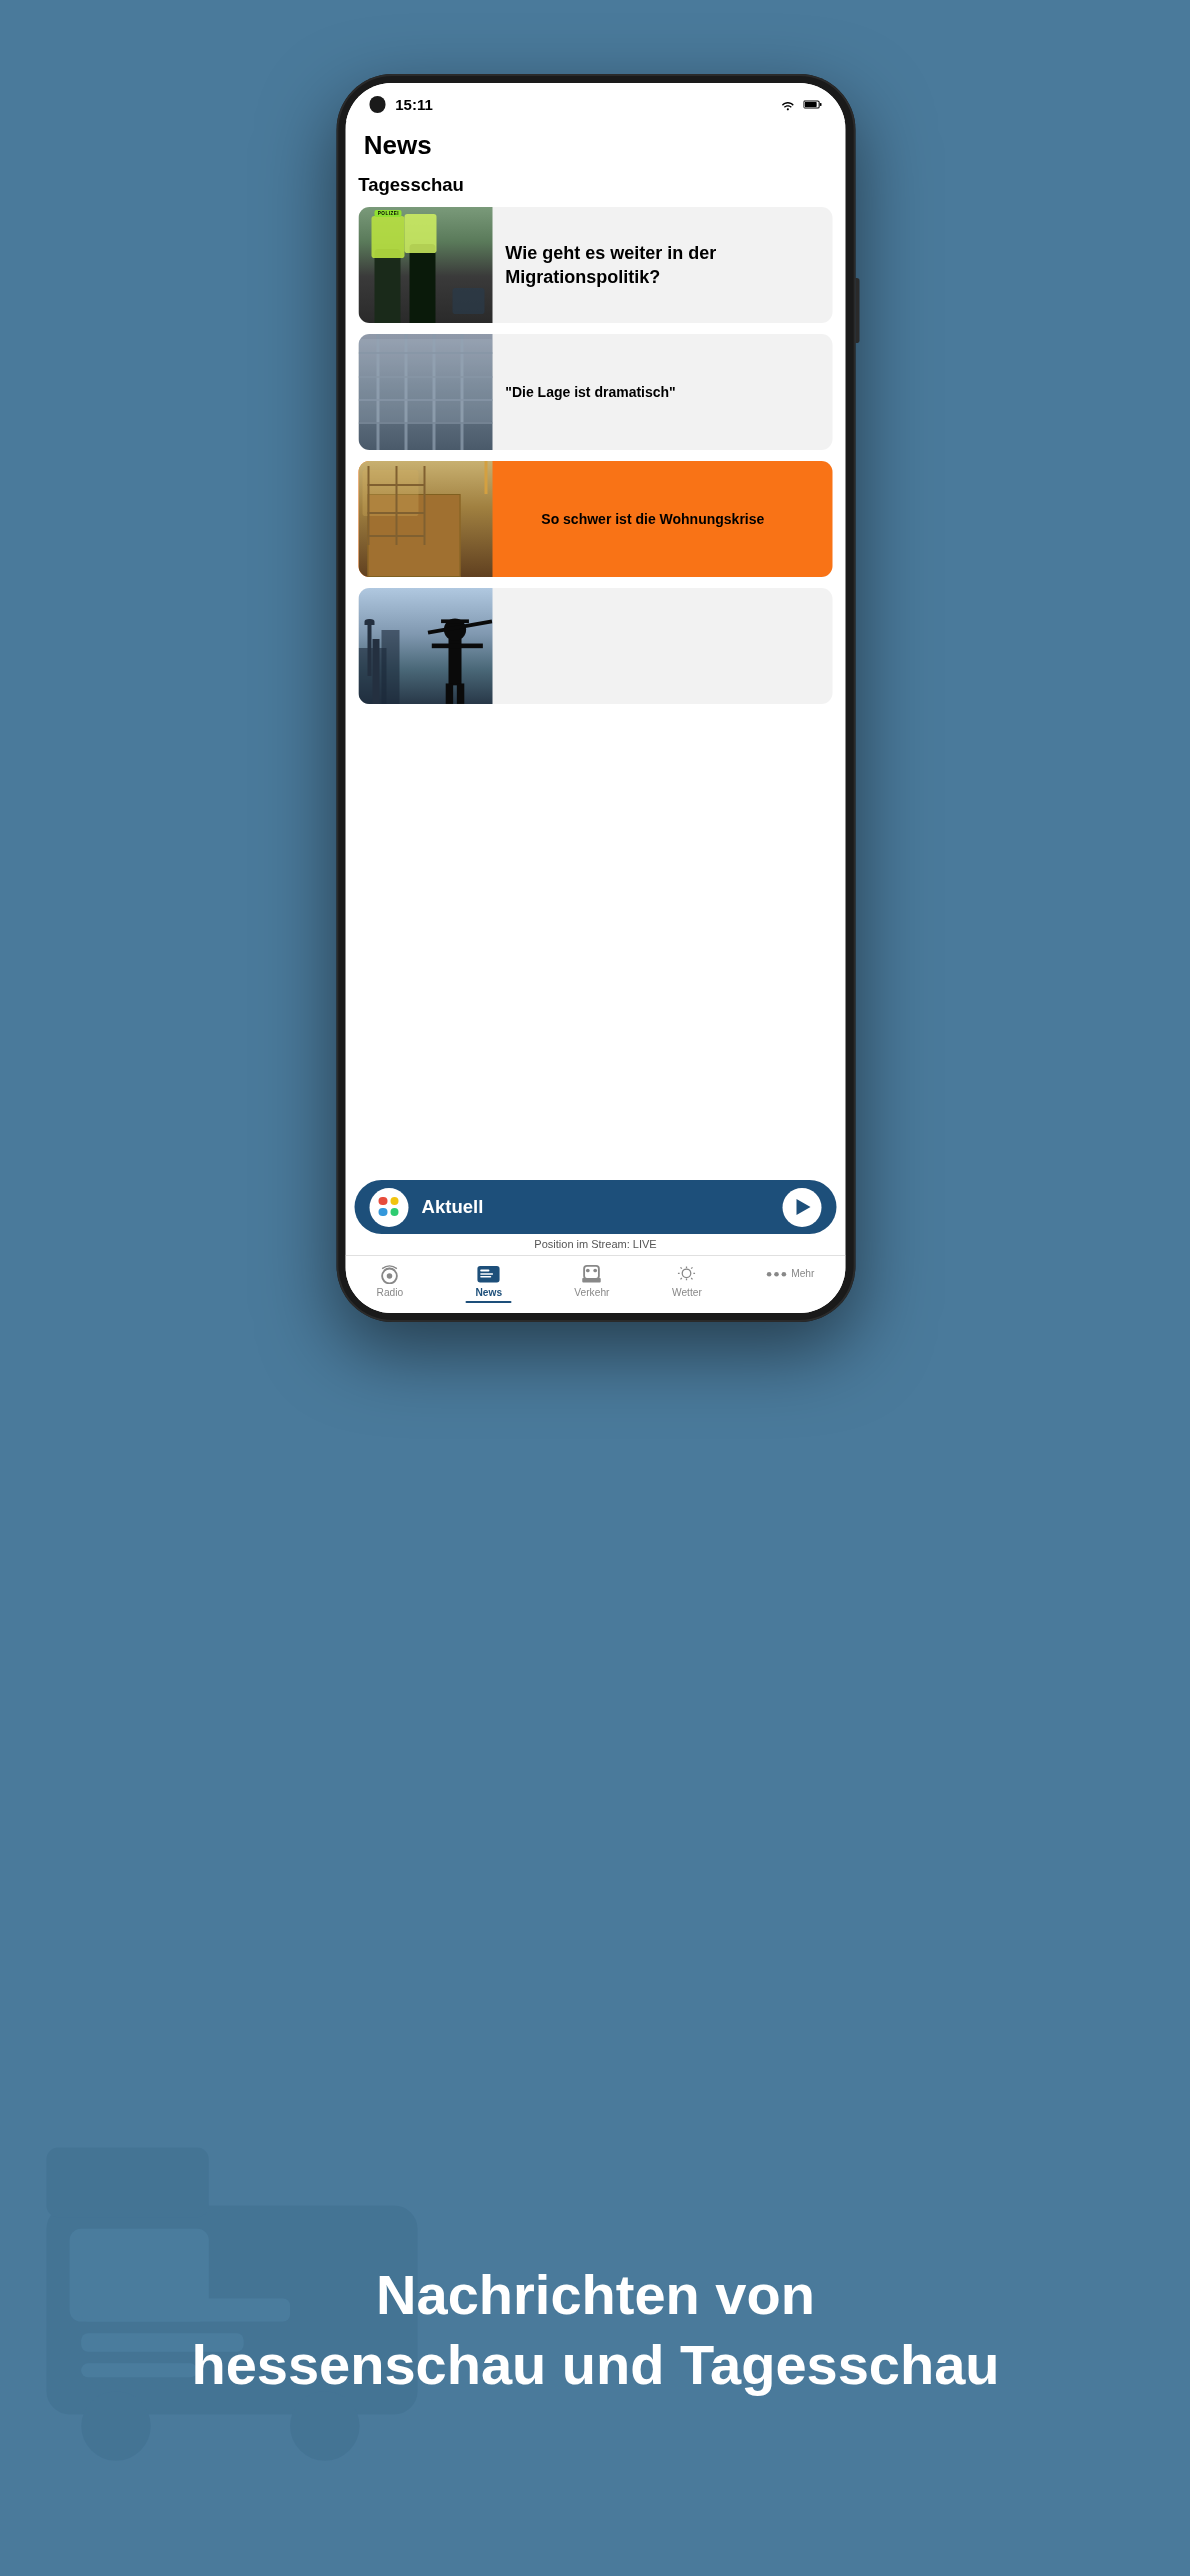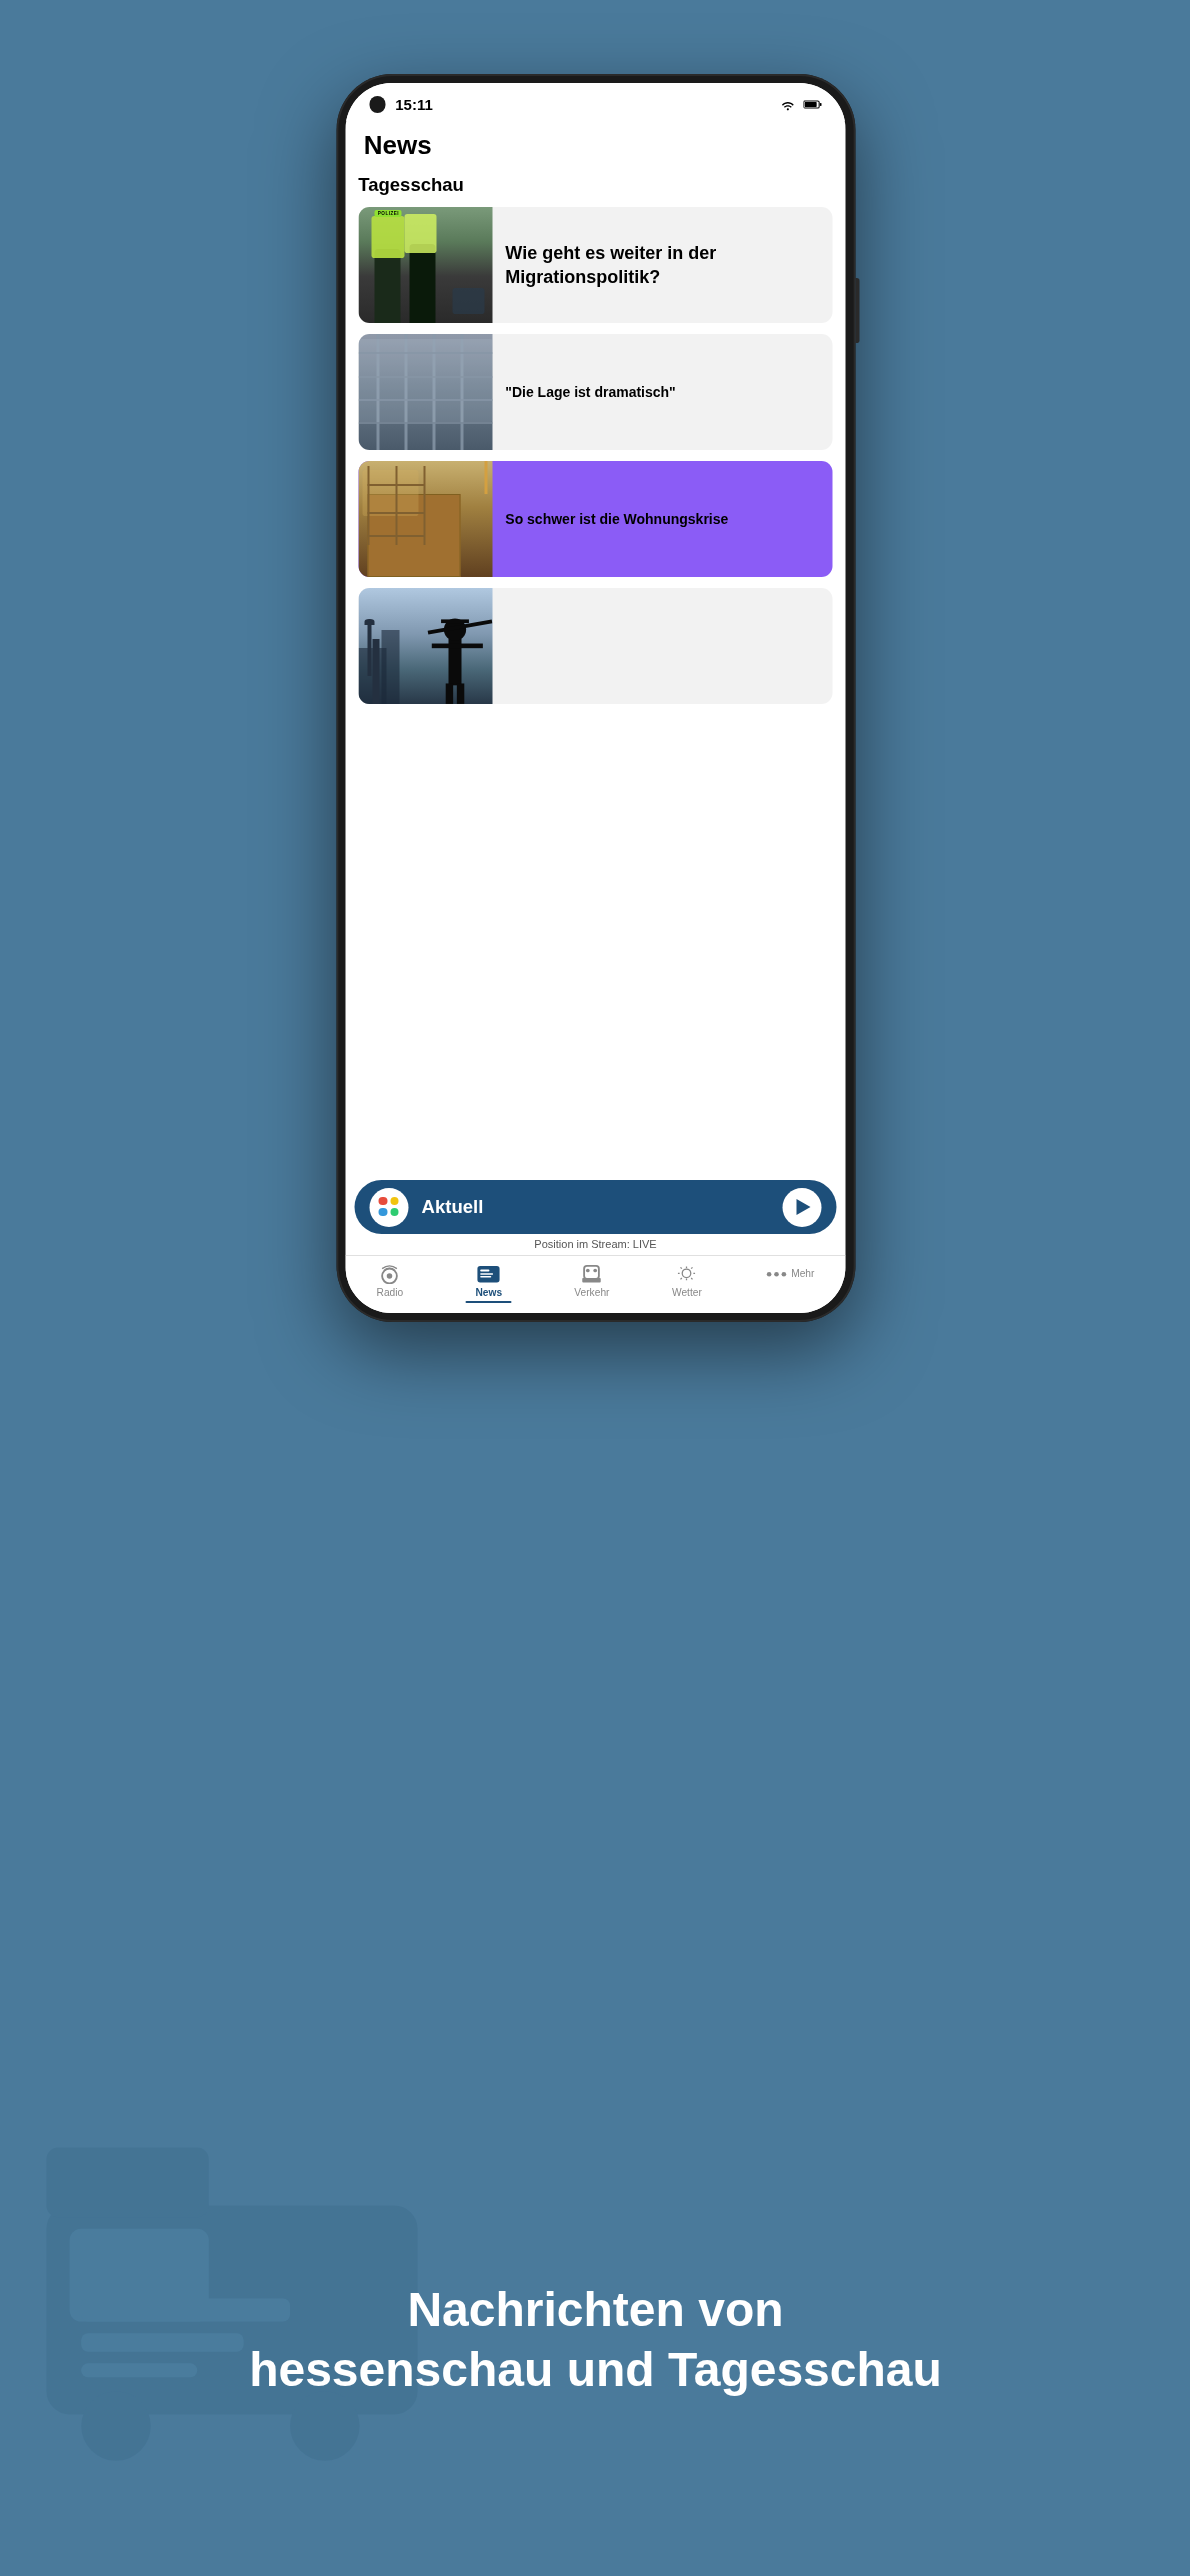--- a/index.html
+++ b/index.html
@@ -29,21 +29,21 @@
     <rect x="30" y="90" width="60" height="40" rx="5" fill="#4a8aaa"></rect>
     <circle cx="50" cy="175" r="15"></circle>
     <circle cx="140" cy="175" r="15"></circle>
     <rect x="20" y="55" width="70" height="30" rx="5"></rect>
     <rect x="35" y="120" width="90" height="10" rx="3" fill="#4a8aaa"></rect>
     <rect x="35" y="135" width="70" height="8" rx="3" fill="#4a8aaa"></rect>
     <rect x="35" y="148" width="50" height="6" rx="3" fill="#4a8aaa"></rect>
   </svg>
 </div>
 
-<div style="position:absolute;bottom:176px;left:0;right:0;text-align:center;color:white;font-size:48px;font-weight:800;line-height:1.25;padding:0 74px;z-index:2;font-family:-apple-system,'Helvetica Neue',Arial,sans-serif;">
+<div style="position:absolute;bottom:176px;left:0;right:0;text-align:center;color:white;font-size:56px;font-weight:800;line-height:1.25;padding:0 74px;z-index:2;font-family:-apple-system,'Helvetica Neue',Arial,sans-serif;">
   <span>Nachrichten von</span><br>
   <span>hessenschau und Tagesschau</span>
 </div>
 
 <div style="position:absolute;top:74px;left:50%;transform:translateX(-50%);z-index:10;">
 
   <div style="width:519px;height:1248px;background:#1a1a1a;border-radius:56px;padding:9.3px;box-shadow:0 28px 74px rgba(0,0,0,0.5),inset 0 0 0 1.9px #2a2a2a;position:relative;">
 
     <div style="position:absolute;right:-4.6px;top:204px;width:4.6px;height:65px;background:#2a2a2a;border-radius:0 2.8px 2.8px 0;"></div>
 
@@ -103,21 +103,21 @@
               <div style="position:absolute;top:42px;left:0;width:100%;height:1.9px;background:#7a8a9a;opacity:0.8;"></div>
               <div style="position:absolute;top:65px;left:0;width:100%;height:1.9px;background:#7a8a9a;opacity:0.8;"></div>
               <div style="position:absolute;top:88px;left:0;width:100%;height:1.9px;background:#7a8a9a;opacity:0.8;"></div>
               <div style="position:absolute;top:4.6px;left:0;width:100%;height:83px;background:#b8c8d8;opacity:0.2;border-radius:1.9px;"></div>
             </div>
             <div style="padding:13px 13px;display:flex;align-items:center;">
               <span style="font-size:14px;font-weight:600;color:#000;line-height:1.35;">"Die Lage ist dramatisch"</span>
             </div>
           </div>
 
-          <div style="display:flex;background:#8b5cf6;border-radius:11px;margin-bottom:11px;overflow:hidden;min-height:102px;cursor:pointer;">
+          <div style="display:flex;background:#f97316;border-radius:11px;margin-bottom:11px;overflow:hidden;min-height:102px;cursor:pointer;gap:36px;">
             <div style="width:134px;min-width:134px;height:116px;flex-shrink:0;position:relative;overflow:hidden;background:linear-gradient(180deg,#c8b070 0%,#a08040 40%,#806030 70%,#604020 100%);">
 
               <div style="position:absolute;bottom:0;left:9.3px;width:93px;height:83px;background:#a07030;border:1.9px solid #806020;"></div>
               <div style="position:absolute;bottom:83px;right:4.6px;width:3.7px;height:46px;background:#d4a040;"></div>
 
               <div style="position:absolute;top:9.3px;left:4.6px;width:56px;height:46px;background:#d4b060;opacity:0.3;border-radius:2.8px;"></div>
 
               <div style="position:absolute;top:4.6px;left:9.3px;width:1.9px;height:79px;background:#806030;"></div>
               <div style="position:absolute;top:4.6px;left:37px;width:1.9px;height:79px;background:#806030;"></div>
               <div style="position:absolute;top:4.6px;left:65px;width:1.9px;height:79px;background:#806030;"></div>

